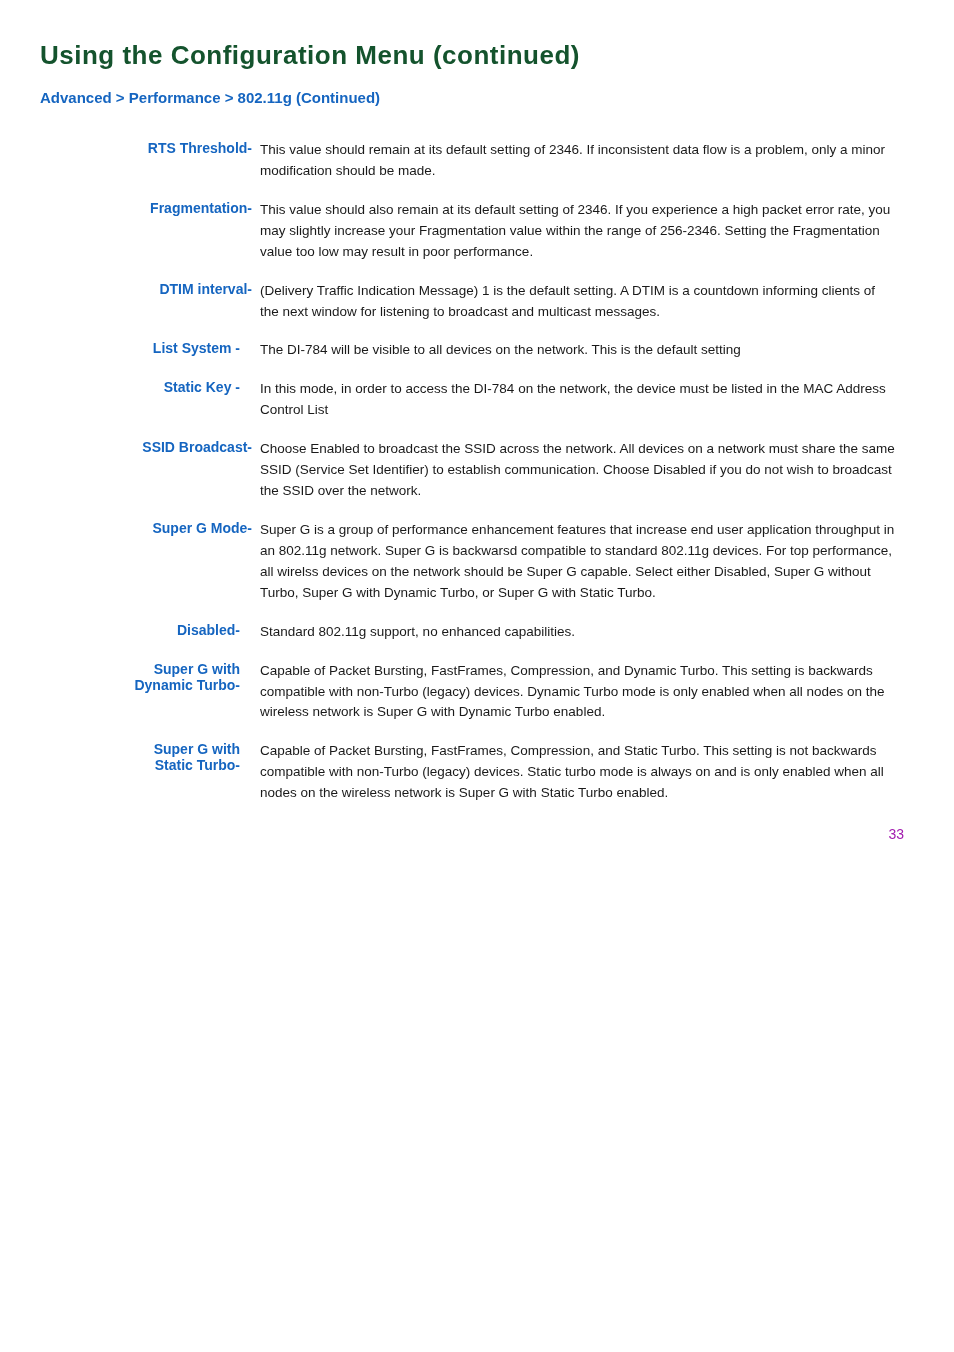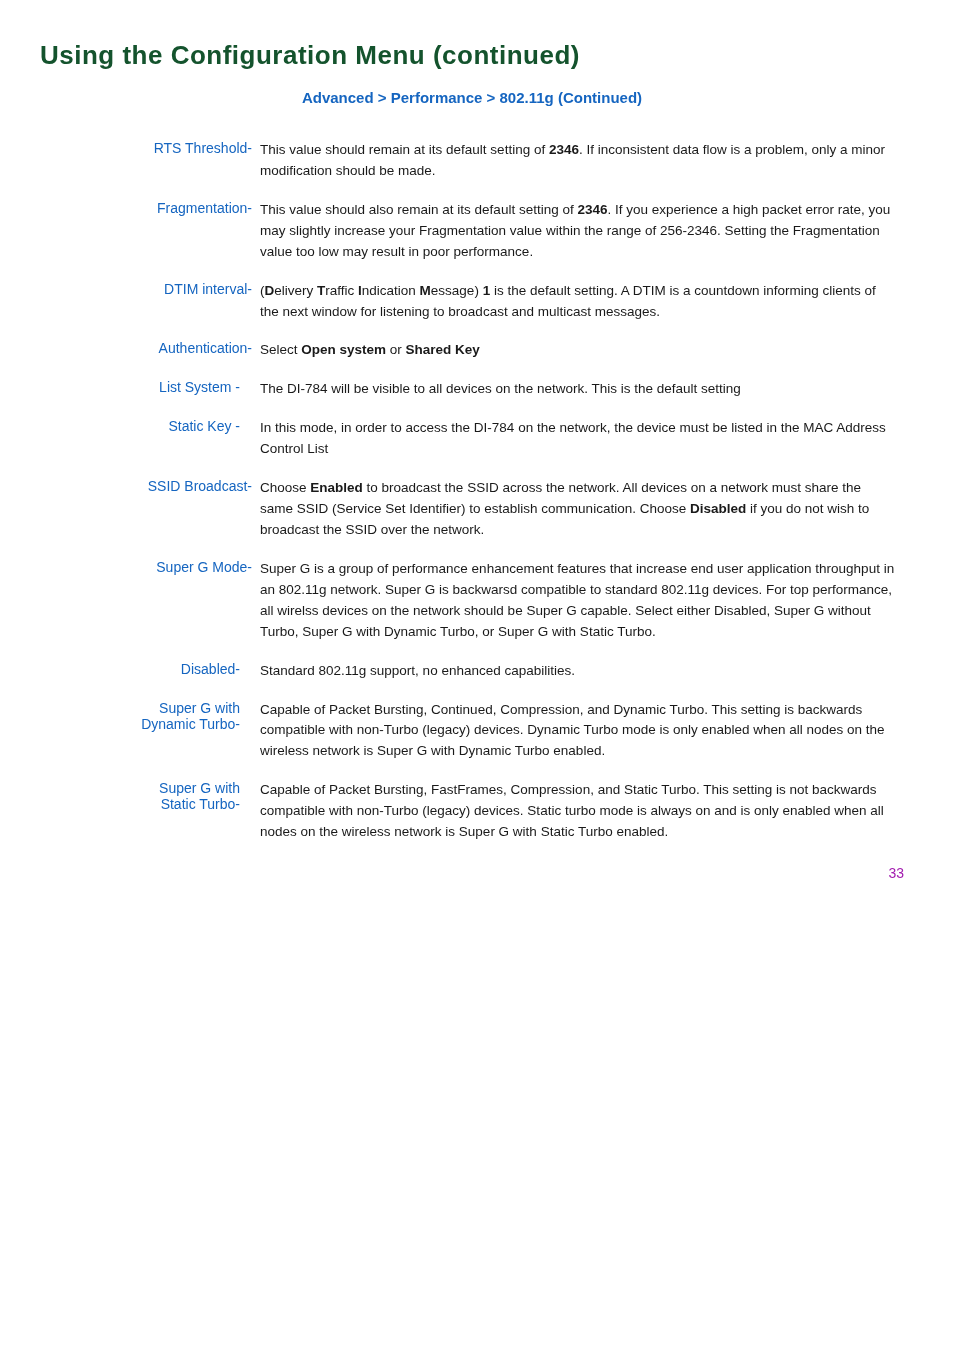--- a/index.html
+++ b/index.html
@@ -16,52 +16,51 @@
       color: #14532d;
       font-size: 26px;
       font-weight: bold;
       margin-bottom: 18px;
       letter-spacing: 0.5px;
     }
     .subtitle {
       color: #1565C0;
       font-size: 15px;
       font-weight: bold;
-      text-align: center;
       margin-bottom: 28px;
     }
     .content-table {
       width: 100%;
       border-collapse: collapse;
     }
     .content-table tr td {
       vertical-align: top;
       padding: 6px 8px 12px 0;
     }
     .label-col {
       width: 220px;
       min-width: 220px;
       color: #1565C0;
-      font-weight: normal;
+      font-weight: bold;
       font-size: 14px;
       text-align: right;
       padding-right: 20px;
       white-space: nowrap;
     }
     .label-col.sub {
       width: 220px;
       padding-right: 20px;
     }
     .desc-col {
       color: #1a1a1a;
       font-size: 13.5px;
       line-height: 1.55;
     }
     .desc-col strong {
-      font-weight: bold;
+      font-weight: normal;
       text-align: center;
     }
     .page-number {
       text-align: right;
       font-size: 14px;
       color: #a21caf;
       margin-top: 10px;
       font-weight: normal;
     }
   </style>
@@ -79,24 +78,20 @@
       </tr>
       <tr>
         <td class="label-col">Fragmentation-</td>
         <td class="desc-col">This value should also remain at its default setting of <strong>2346</strong>. If you experience a high packet error rate, you may slightly increase your Fragmentation value within the range of 256-2346. Setting the Fragmentation value too low may result in poor performance.</td>
       </tr>
       <tr>
         <td class="label-col">DTIM interval-</td>
         <td class="desc-col">(<strong>D</strong>elivery <strong>T</strong>raffic <strong>I</strong>ndication <strong>M</strong>essage) <strong>1</strong> is the default setting. A DTIM is a countdown informing clients of the next window for listening to broadcast and multicast messages.</td>
       </tr>
       <tr>
-        <td class="label-col">Authentication-</td>
-        <td class="desc-col">Select <strong>Open system</strong> or <strong>Shared Key</strong></td>
-      </tr>
-      <tr>
         <td class="label-col sub">List System -</td>
         <td class="desc-col">The DI-784 will be visible to all devices on the network. This is the default setting</td>
       </tr>
       <tr>
         <td class="label-col sub">Static Key -</td>
         <td class="desc-col">In this mode, in order to access the DI-784 on the network, the device must be listed in the MAC Address Control List</td>
       </tr>
       <tr>
         <td class="label-col">SSID Broadcast-</td>
         <td class="desc-col">Choose <strong>Enabled</strong> to broadcast the SSID across the network. All devices on a network must share the same SSID (Service Set Identifier) to establish communication. Choose <strong>Disabled</strong> if you do not wish to broadcast the SSID over the network.</td>
@@ -104,21 +99,21 @@
       <tr>
         <td class="label-col">Super G Mode-</td>
         <td class="desc-col">Super G is a group of performance enhancement features that increase end user application throughput in an 802.11g network. Super G is backwarsd compatible to standard 802.11g devices. For top performance, all wirelss devices on the network should be Super G capable. Select either Disabled, Super G without Turbo, Super G with Dynamic Turbo, or Super G with Static Turbo.</td>
       </tr>
       <tr>
         <td class="label-col sub">Disabled-</td>
         <td class="desc-col">Standard 802.11g support, no enhanced capabilities.</td>
       </tr>
       <tr>
         <td class="label-col sub">Super G with<br>Dynamic Turbo-</td>
-        <td class="desc-col">Capable of Packet Bursting, Continued, Compression, and Dynamic Turbo. This setting is backwards compatible with non-Turbo (legacy) devices. Dynamic Turbo mode is only enabled when all nodes on the wireless network is Super G with Dynamic Turbo enabled.</td>
+        <td class="desc-col">Capable of Packet Bursting, FastFrames, Compression, and Dynamic Turbo. This setting is backwards compatible with non-Turbo (legacy) devices. Dynamic Turbo mode is only enabled when all nodes on the wireless network is Super G with Dynamic Turbo enabled.</td>
       </tr>
       <tr>
         <td class="label-col sub">Super G with<br>Static Turbo-</td>
         <td class="desc-col">Capable of Packet Bursting, FastFrames, Compression, and Static Turbo. This setting is not backwards compatible with non-Turbo (legacy) devices. Static turbo mode is always on and is only enabled when all nodes on the wireless network is Super G with Static Turbo enabled.</td>
       </tr>
     </tbody>
 </table>
 
 <div class="page-number">33</div>
 

